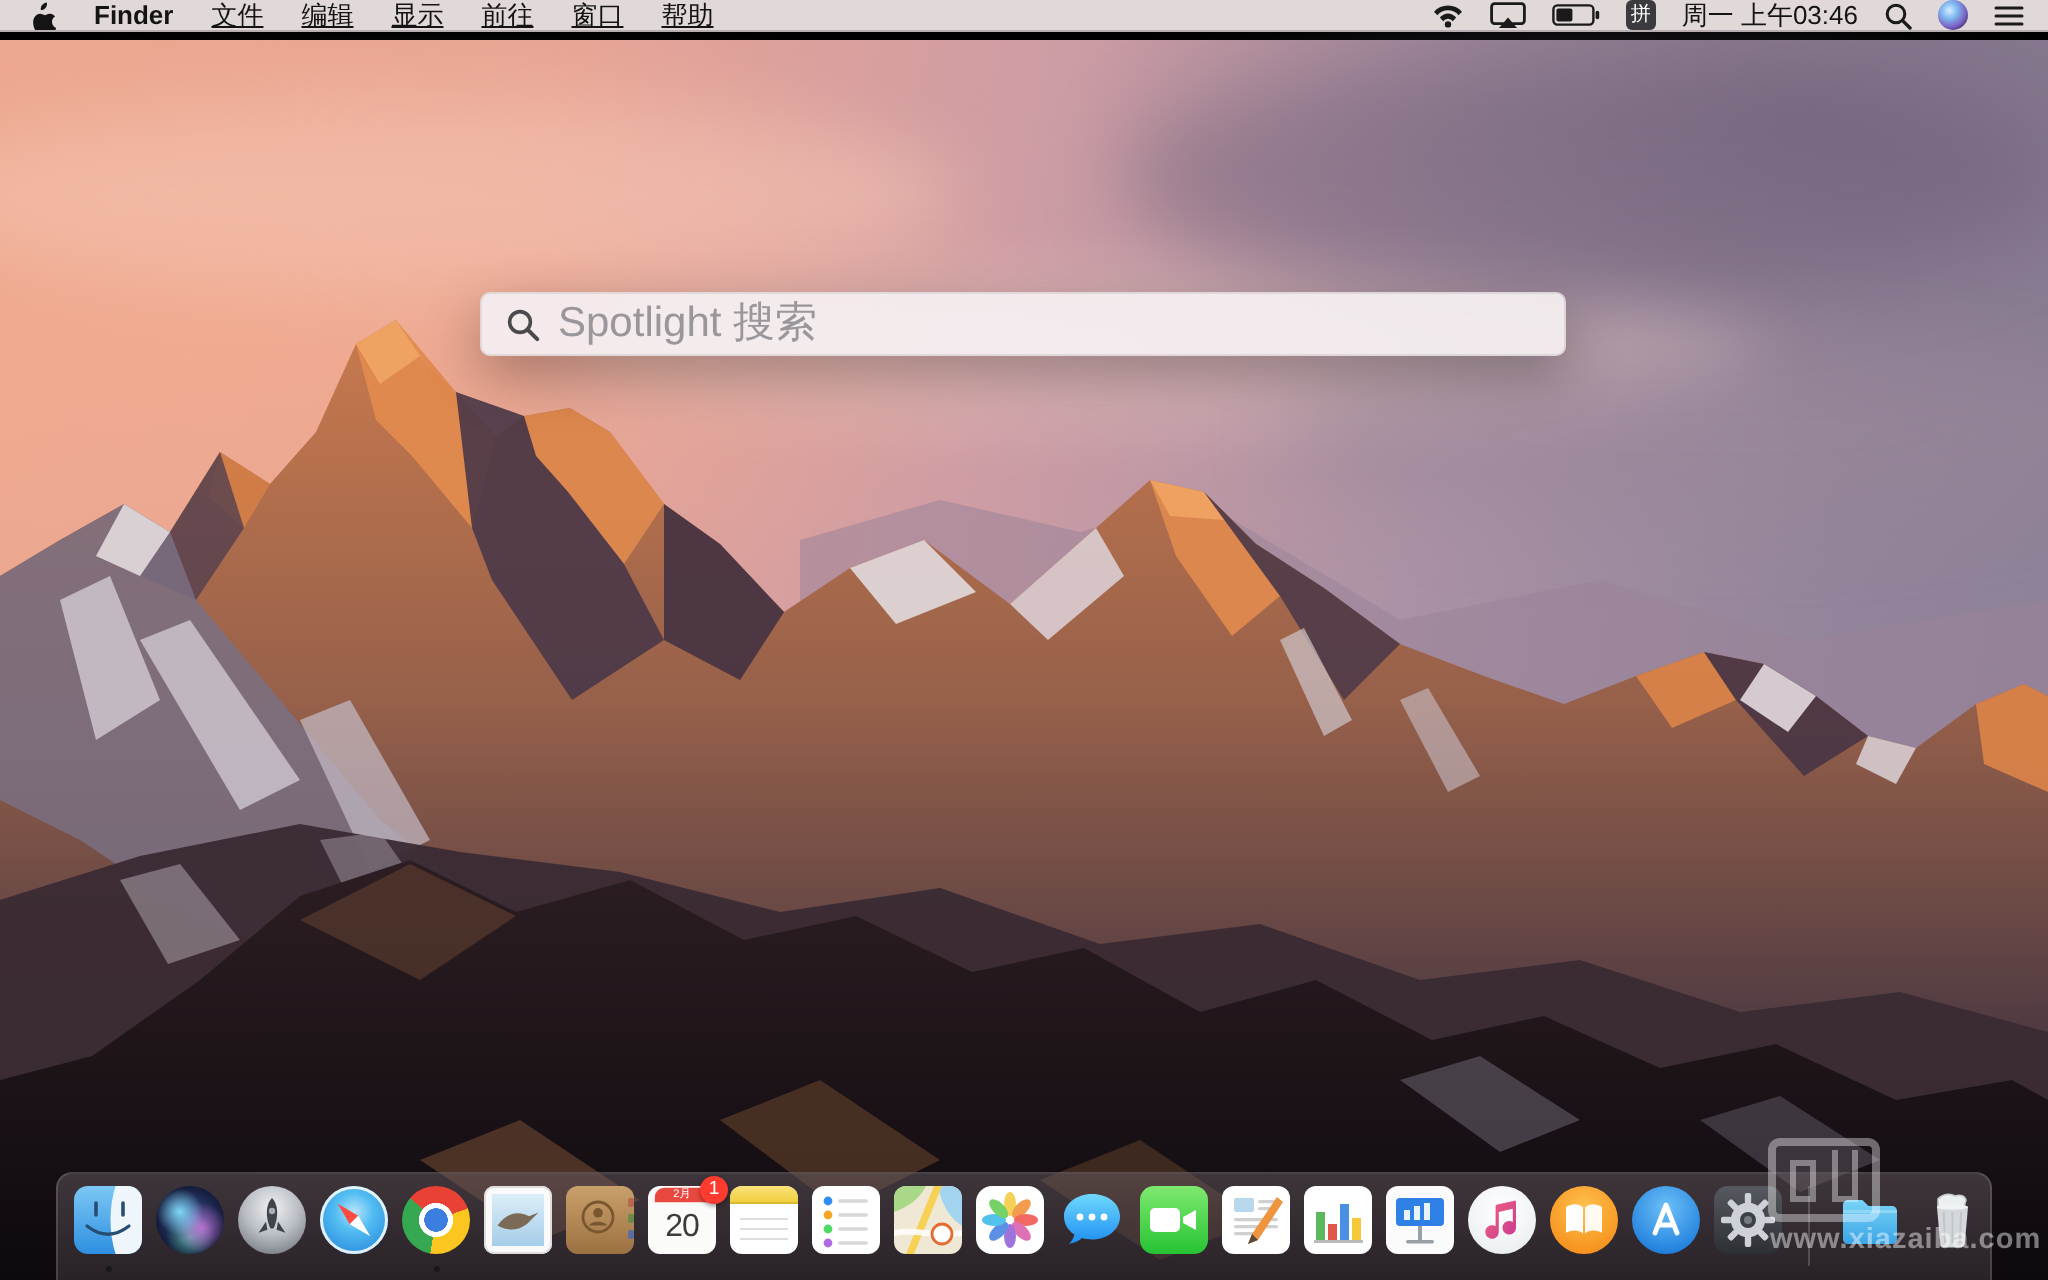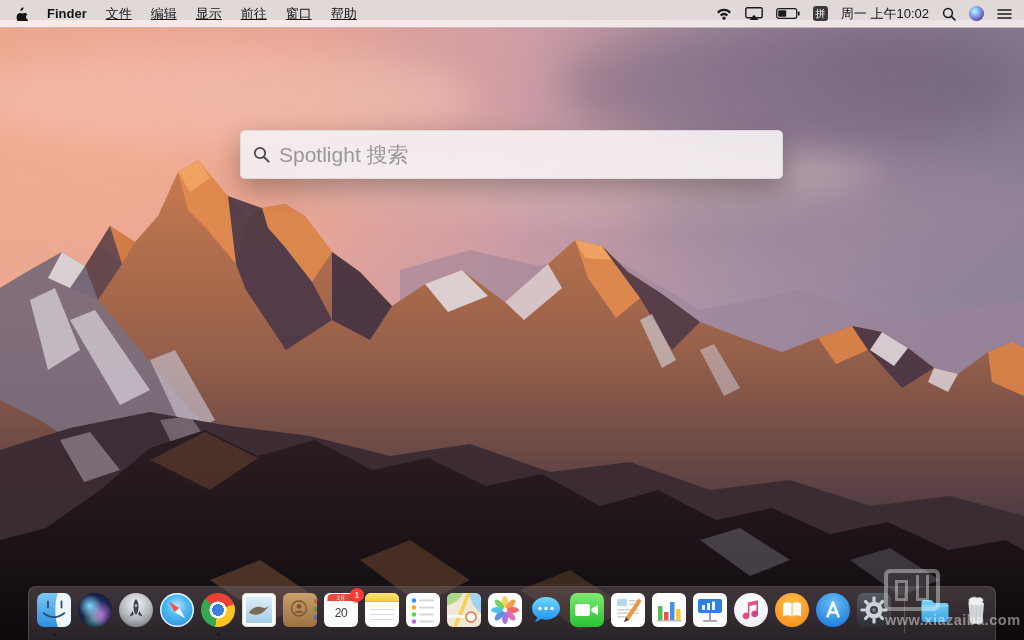--- a/index.html
+++ b/index.html
@@ -15,21 +15,21 @@
       linear-gradient(100deg,#eba78f 0%,#e7a495 25%,#cf9da4 46%,#ab92a4 66%,#93859b 85%,#8b8096 100%);
   }
   .cloud { position:absolute; border-radius:50%; }
   .c1 { left:-40px; top:30px; width:520px; height:95px; background:rgba(246,200,184,.5); filter:blur(18px); }
   .c2 { left:280px; top:120px; width:600px; height:70px; background:rgba(242,214,206,.38); filter:blur(16px); }
   .c3 { left:560px; top:8px; width:470px; height:120px; background:rgba(108,94,118,.42); filter:blur(20px); }
   .c4 { left:640px; top:150px; width:430px; height:95px; background:rgba(152,132,150,.4); filter:blur(18px); }
   .mountains { position:absolute; inset:0; width:100%; height:100%; }
 
   
-  .menubar { position:absolute; left:0; top:0; width:1024px; height:28px; z-index:40;
+  .menubar { position:absolute; left:0; top:0; width:1024px; height:16px; z-index:40;
     background:rgba(248,241,240,.9); border-bottom:1px solid rgba(90,75,85,.3);
     display:flex; align-items:center; font-size:13px; color:#141414; }
   .mb-left { display:flex; align-items:center; gap:19px; padding-left:15px; }
   .mb-app { font-weight:bold; }
   .mb-item { cursor:default;text-decoration:underline; }
   .mb-right { margin-left:auto; display:flex; align-items:center; gap:13px; padding-right:12px; }
   .mb-right svg { display:block; }
   .clock { font-size:13px; }
   .ime { width:15px; height:15px; background:#3b3b3f; color:#fff; border-radius:3px;
     font-size:10px; line-height:15px; text-align:center; }
@@ -39,21 +39,21 @@
   
   .deskicon { position:absolute; left:905px; top:31px; width:120px; z-index:10; text-align:center; cursor:default; }
   .thumb { width:52px; height:37px; margin:0 auto; background:#fff; border-radius:2px;
     box-shadow:0 1px 3px rgba(0,0,0,.45); padding:2px; }
   .thumb-img { width:100%; height:100%;
     background:linear-gradient(180deg,#b6a0b5 0%,#c98d6e 38%,#7a4a3c 58%,#3a2a33 78%,#17101a 100%); }
   .deskicon .lbl { margin-top:5px; font-size:11px; line-height:14px; color:#fff;
     text-shadow:0 1px 2px rgba(0,0,0,.85); }
 
   
-  .spotlight { position:absolute; left:240px; top:130px; width:543px; height:49px; z-index:20;
+  .spotlight { position:absolute; left:240px; top:146px; width:543px; height:32px; z-index:20;
     background:rgba(244,238,240,.94); border:1px solid rgba(0,0,0,.08); border-radius:5px;
     box-shadow:0 10px 28px rgba(0,0,0,.3); display:flex; align-items:center; padding:0 12px; }
   .spotlight input { flex:1; border:none; outline:none; background:transparent;
     font-size:21px; color:#333; margin-left:9px; font-family:"Liberation Sans", sans-serif; }
   .spotlight input::placeholder { color:#99969c; opacity:1; }
 
   
   .dock { position:absolute; left:28px; bottom:0; width:968px; height:54px; z-index:30;
     background:linear-gradient(180deg, rgba(105,93,100,.5), rgba(58,50,56,.62));
     border:1px solid rgba(255,255,255,.14); border-bottom:none; border-radius:8px 8px 0 0;
@@ -78,21 +78,21 @@
     box-shadow:inset 0 0 0 1.5px rgba(255,255,255,.85); }
   .ic-chrome { background:
       radial-gradient(circle at 50% 50%, #3c7de0 0 24%, #fff 25% 35%, transparent 36%),
       conic-gradient(from -50deg, #e94235 0 33.3%, #fcc620 33.3% 66.6%, #36a852 66.6% 100%); }
   .ic-mail { background:#fafafa; box-shadow:inset 0 0 0 1px #dedede; border-radius:5px; }
   .mail-inner { position:absolute; inset:4px; background:linear-gradient(180deg,#dceef8,#a6cde8); }
   .ic-contacts { background:linear-gradient(180deg,#c9a06b,#9c7142); border-radius:6px; }
   .ic-cal { background:#fbfbf9; border-radius:6px; }
   .cal-head { height:9px; background:#e8483f; border-radius:6px 6px 0 0; color:#fff;
     font-size:7px; line-height:9px; text-align:center; transform:scale(.8); transform-origin:50% 50%; }
-  .cal-day { font-size:12px; color:#3c3c3c; text-align:center; line-height:23px; letter-spacing:-.5px; }
+  .cal-day { font-size:16px; color:#3c3c3c; text-align:center; line-height:23px; letter-spacing:-.5px; }
   .badge { position:absolute; top:-5px; right:-6px; min-width:14px; height:14px; padding:0 2px;
     background:#ff3b30; border-radius:8px; color:#fff; font-size:9.5px; line-height:14px;
     text-align:center; box-shadow:0 1px 2px rgba(0,0,0,.4); z-index:5; }
   .ic-notes { background:#fff; border-radius:6px; }
   .notes-strip { position:absolute; left:0; right:0; top:0; height:9px;
     background:linear-gradient(180deg,#f9e27a,#f2cf3f); border-bottom:1px solid #d9bc2e; }
   .notes-line { position:absolute; left:5px; right:5px; height:1px; background:#ddd; }
   .ic-rem { background:#fff; border-radius:6px; }
   .ic-maps { background:#eee8d4; border-radius:6px; }
   .ic-photos { background:#fff; border-radius:8px; }
@@ -204,21 +204,21 @@
       <svg width="18" height="13" viewBox="0 0 18 13">
         <rect x=".8" y=".8" width="16.4" height="10" rx="1.5" fill="none" stroke="#1a1a1a" stroke-width="1.4"></rect>
         <path d="M4.5 13 13.5 13 9 7.8Z" fill="#1a1a1a"></path>
       </svg>
       <svg width="24" height="11" viewBox="0 0 24 11">
         <rect x=".7" y=".7" width="20" height="9.6" rx="2" fill="none" stroke="#1a1a1a" stroke-width="1.2"></rect>
         <rect x="2.2" y="2.2" width="8" height="6.6" rx="1" fill="#1a1a1a"></rect>
         <rect x="21.8" y="3.4" width="1.8" height="4.2" rx=".9" fill="#1a1a1a"></rect>
       </svg>
       <span class="ime">拼</span>
-      <span class="clock">周一 上午10:02</span>
+      <span class="clock">周一 上午03:46</span>
       <svg width="14" height="14" viewBox="0 0 14 14">
         <circle cx="6" cy="6" r="4.4" fill="none" stroke="#1a1a1a" stroke-width="1.5"></circle>
         <path d="M9.3 9.3 13 13" stroke="#1a1a1a" stroke-width="1.7" stroke-linecap="round"></path>
       </svg>
       <span class="siri-mb"></span>
       <svg width="15" height="12" viewBox="0 0 15 12">
         <g stroke="#1a1a1a" stroke-width="1.5" stroke-linecap="round">
           <path d="M1 2h13M1 6h13M1 10h13"></path>
           </g>
       </svg>

